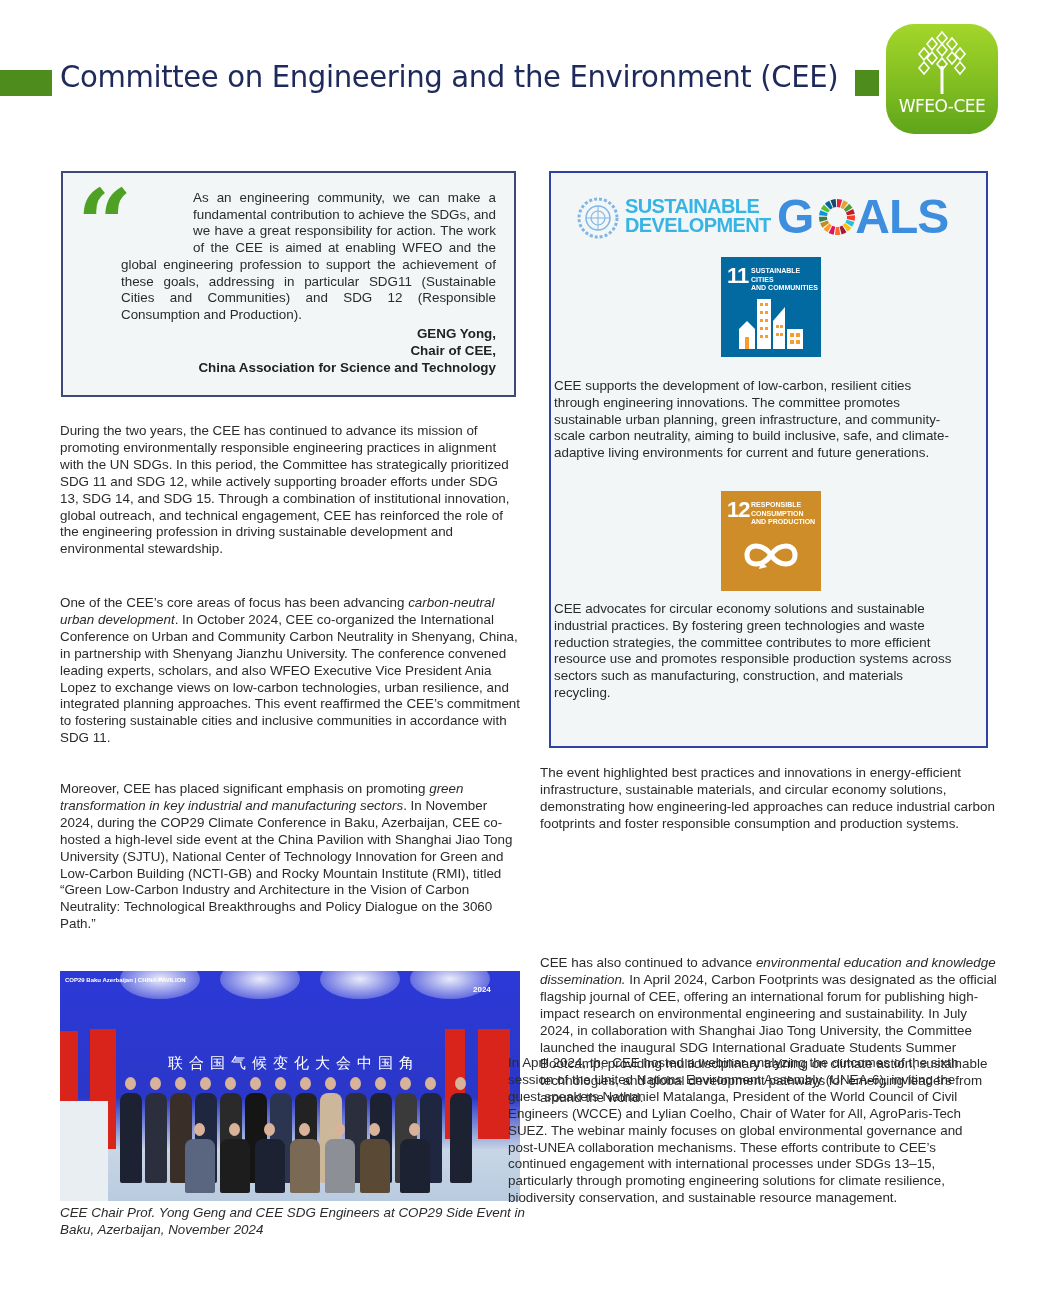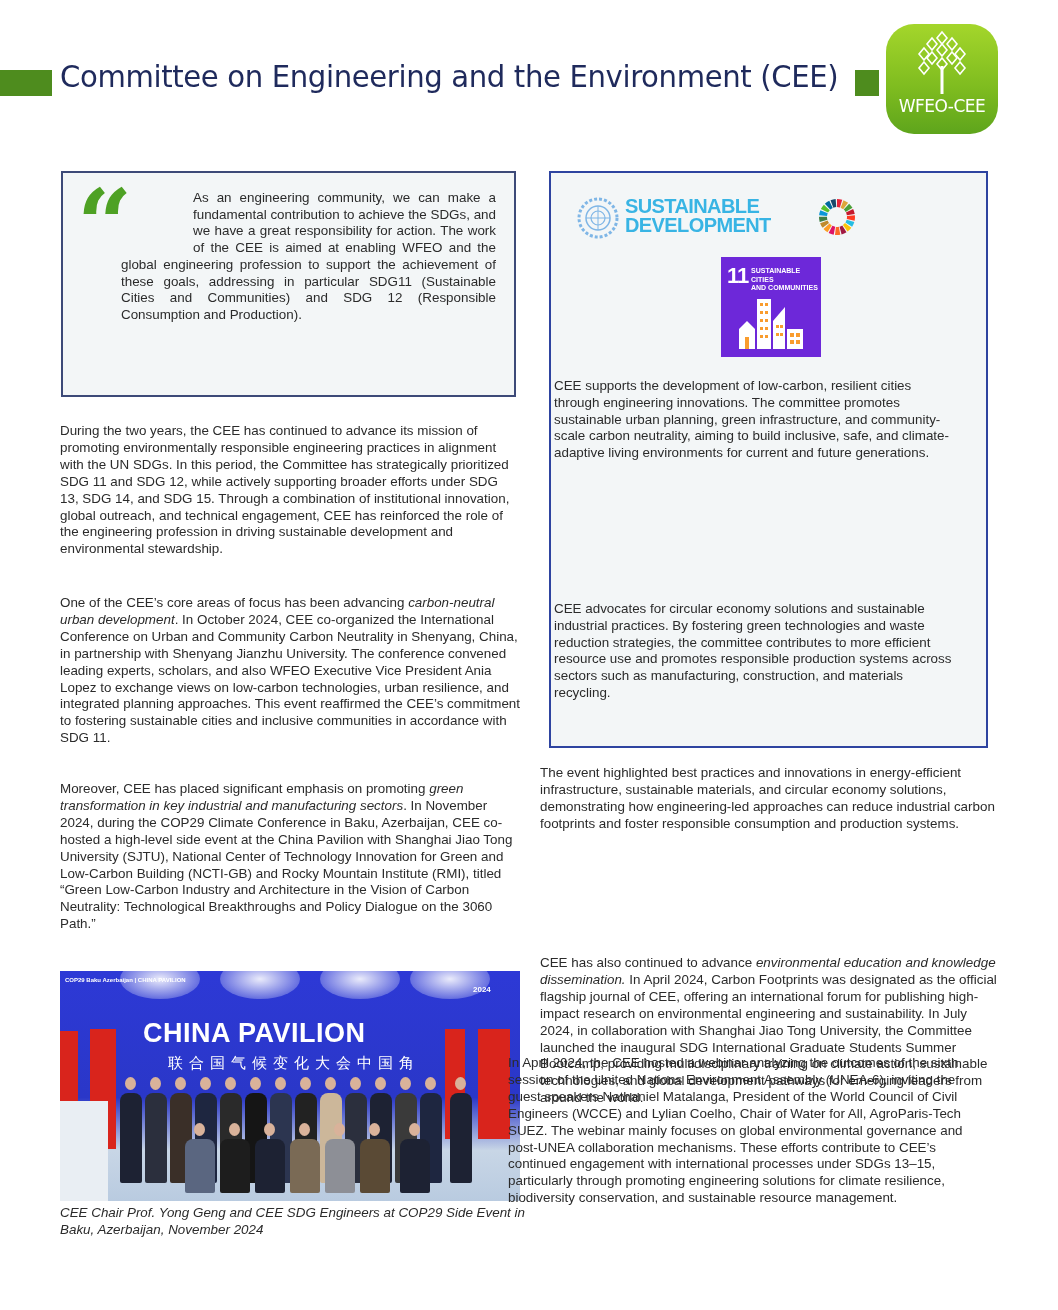--- a/index.html
+++ b/index.html
@@ -49,21 +49,21 @@
   .sdg-logo-row { position: absolute; left: 26px; top: 24px; height: 44px; width: 380px; }
   .un-emblem { position: absolute; left: 0; top: 0; }
   .sdg-word-1 { position: absolute; left: 48px; top: 0px; color: #38b4e4; font-weight: bold; font-size: 20px; line-height: 19px; letter-spacing: -0.6px; }
   .sdg-goals { position: absolute; left: 200px; top: -4px; color: #3d8ede; font-weight: bold; font-size: 48px; line-height: 48px; letter-spacing: -1px; }
   .sdg-goals .o-gap { display: inline-block; width: 42px; }
   .sdg-wheel { position: absolute; left: 240px; top: 0px; }
   .sdg-tile { position: absolute; width: 100px; height: 100px; }
   .sdg-tile .num { position: absolute; left: 6px; top: 8px; color: #fff; font-weight: bold; font-size: 22px; letter-spacing: -1px; line-height: 22px; }
   .sdg-tile .lbl { position: absolute; left: 30px; top: 10px; color: #fff; font-weight: bold; font-size: 7px; line-height: 8.5px; text-transform: uppercase; }
   .sdg-tile svg { position: absolute; }
-  .tile-11 { left: 170px; top: 84px; background: #6d28d9; }
+  .tile-11 { left: 170px; top: 84px; background: #0369a1; }
   .tile-12 { left: 170px; top: 318px; background: #cf8d2a; }
   .sdg-para { position: absolute; left: 3px; width: 400px; font-size: 13.4px; line-height: 16.8px; color: #2b2b2b; }
   .sdg-p1 { top: 205px; }
   .sdg-p2 { top: 428px; }
   
   .body-para { font-size: 13.4px; line-height: 16.9px; color: #2b2b2b; }
   .p-left-1 { left: 60px; top: 423px; width: 460px; }
   .p-left-2 { left: 60px; top: 595px; width: 460px; }
   .p-left-3 { left: 60px; top: 781px; width: 460px; }
   .p-right-1 { left: 540px; top: 765px; width: 462px; }
@@ -112,20 +112,25 @@
     <rect x="24.5" y="36" width="3" height="28" fill="#ffffff"></rect>
   </svg>
   <div class="logo-text">WFEO-CEE</div>
 </div>
 
 <div class="abs quote-box">
   <div class="quote-mark">“</div>
   <div class="quote-text">
     <span class="indent"></span><span>As an engineering community, we can make a fundamental contribution to achieve the SDGs, and we have a great responsibility for action. The work of the CEE is aimed at enabling WFEO and the global engineering profession to support the achievement of these goals, addressing in particular SDG11 (Sustainable Cities and Communities) and SDG 12 (Responsible Consumption and Production).</span>
   </div>
+  <div class="quote-attr">
+    <div>GENG Yong,</div>
+    <div>Chair of CEE,</div>
+    <div>China Association for Science and Technology</div>
+  </div>
 </div>
 
 <div class="abs sdg-box">
   <div class="sdg-logo-row">
     <svg class="un-emblem" width="42" height="42" viewBox="0 0 42 42">
       <circle cx="21" cy="21" r="19" fill="none" stroke="#7fb6e6" stroke-width="3" stroke-dasharray="3 2"></circle>
       <circle cx="21" cy="21" r="12" fill="none" stroke="#7fb6e6" stroke-width="1.5"></circle>
       <circle cx="21" cy="21" r="7" fill="none" stroke="#7fb6e6" stroke-width="1.2"></circle>
       <line x1="21" y1="9" x2="21" y2="33" stroke="#7fb6e6" stroke-width="1"></line>
       <line x1="9" y1="21" x2="33" y2="21" stroke="#7fb6e6" stroke-width="1"></line>
@@ -146,20 +151,21 @@
         <path d="M21.837495178165703 29.829730996839018 L23.307491320698265 37.69351579431023 A18 18 0 0 1 18.008251725952984 37.88946446411492 L18.893473181084993 29.938591368952736 A10 10 0 0 0 21.837495178165703 29.829730996839018Z" fill="#fd6925"></path>
         <path d="M18.162504821834297 29.829730996839018 L16.69250867930174 37.69351579431023 A18 18 0 0 1 11.680330096274357 35.961926346561114 L15.377961164596865 28.86773685920062 A10 10 0 0 0 18.162504821834297 29.829730996839018Z" fill="#dd1367"></path>
         <path d="M14.735678371226442 28.50217135729614 L10.524221068207593 35.303908443133054 A18 18 0 0 1 6.47602598797628 31.878641627817004 L12.486681104431266 26.599245348787225 A10 10 0 0 0 14.735678371226442 28.50217135729614Z" fill="#fd9d24"></path>
         <path d="M12.019827727197605 26.026346363792562 L5.635689908955689 30.847423454826615 A18 18 0 0 1 3.098209508928978 26.19108053541069 L10.610116393849431 23.439489186339273 A10 10 0 0 0 12.019827727197605 26.026346363792562Z" fill="#bf8b2e"></path>
         <path d="M10.38174356827181 22.736629900720832 L2.6871384228892587 24.925933821297495 A18 18 0 0 1 2.0030734917550497 19.667379710735666 L10.001707495419472 19.8152109504087 A10 10 0 0 0 10.38174356827181 22.736629900720832Z" fill="#3f7e44"></path>
         <path d="M10.042658237049654 19.077316405366982 L2.0767848266893765 18.33916952966057 A18 18 0 0 1 3.338522123931984 13.18860109923842 L10.743623402184436 16.2158894995769 A10 10 0 0 0 10.042658237049654 19.077316405366982Z" fill="#0a97d9"></path>
         <path d="M11.048367086449375 15.542616442234623 L3.887060755608875 11.97670959602232 A18 18 0 0 1 6.92419566770797 7.6297396525532655 L12.735664259837762 13.12763314030737 A10 10 0 0 0 11.048367086449375 15.542616442234623Z" fill="#56c02b"></path>
         <path d="M13.263043563534422 12.609910827793414 L7.87347841436196 6.697839490028144 A18 18 0 0 1 12.275829042093042 3.74155041176968 L15.708793912273912 10.96752800653871 A10 10 0 0 0 13.263043563534422 12.609910827793414Z" fill="#00689d"></path>
         <path d="M16.387583338128472 10.675277705956441 L13.497650008631247 3.215499870721594 A18 18 0 0 1 18.67065450545227 2.0491548790558163 L19.26147472525126 10.02730826614212 A10 10 0 0 0 16.387583338128472 10.675277705956441Z" fill="#19486a"></path>
       </svg>
+    <div class="sdg-goals">G<span class="o-gap"></span>ALS</div>
   </div>
 
   <div class="sdg-tile tile-11">
     <div class="num">11</div>
     <div class="lbl">
       <div>SUSTAINABLE CITIES</div>
       <div>AND COMMUNITIES</div>
     </div>
     <svg style="left:16px;top:36px" width="68" height="56" viewBox="0 0 68 56">
       <g fill="#ffffff">
@@ -186,35 +192,46 @@
         <rect x="53" y="40" width="4" height="4"></rect>
           <rect x="59" y="40" width="4" height="4"></rect>
         <rect x="53" y="47" width="4" height="4"></rect>
           <rect x="59" y="47" width="4" height="4"></rect>
         <rect x="8" y="44" width="4" height="12"></rect>
       </g>
     </svg>
   </div>
   <div class="sdg-para sdg-p1">CEE supports the development of low-carbon, resilient cities through engineering innovations. The committee promotes sustainable urban planning, green infrastructure, and community-scale carbon neutrality, aiming to build inclusive, safe, and climate-adaptive living environments for current and future generations.</div>
 
+  <div class="sdg-tile tile-12">
+    <div class="num">12</div>
+    <div class="lbl">
+      <div>RESPONSIBLE</div>
+      <div>CONSUMPTION</div>
+      <div>AND PRODUCTION</div>
+    </div>
+    <svg style="left:20px;top:46px" width="60" height="36" viewBox="0 0 60 36">
+      <path d="M30 18 C22 6, 6 6, 6 18 C6 30, 22 30, 30 18 C38 6, 54 6, 54 18 C54 30, 38 30, 30 18" fill="none" stroke="#ffffff" stroke-width="5"></path>
+      <path d="M20 24 l6 6 -8 2z" fill="#ffffff"></path>
+    </svg>
+  </div>
   <div class="sdg-para sdg-p2">CEE advocates for circular economy solutions and sustainable industrial practices. By fostering green technologies and waste reduction strategies, the committee contributes to more efficient resource use and promotes responsible production systems across sectors such as manufacturing, construction, and materials recycling.</div>
 </div>
 
 <div class="abs body-para p-left-1">During the two years, the CEE has continued to advance its mission of promoting environmentally responsible engineering practices in alignment with the UN SDGs. In this period, the Committee has strategically prioritized SDG 11 and SDG 12, while actively supporting broader efforts under SDG 13, SDG 14, and SDG 15. Through a combination of institutional innovation, global outreach, and technical engagement, CEE has reinforced the role of the engineering profession in driving sustainable development and environmental stewardship.</div>
 <div class="abs body-para p-left-2"><span>One of the CEE’s core areas of focus has been advancing </span><em>carbon-neutral urban development</em><span>. In October 2024, CEE co-organized the International Conference on Urban and Community Carbon Neutrality in Shenyang, China, in partnership with Shenyang Jianzhu University. The conference convened leading experts, scholars, and also WFEO Executive Vice President Ania Lopez to exchange views on low-carbon technologies, urban resilience, and integrated planning approaches. This event reaffirmed the CEE’s commitment to fostering sustainable cities and inclusive communities in accordance with SDG 11.</span></div>
 <div class="abs body-para p-left-3"><span>Moreover, CEE has placed significant emphasis on promoting </span><em>green transformation in key industrial and manufacturing sectors</em><span>. In November 2024, during the COP29 Climate Conference in Baku, Azerbaijan, CEE co-hosted a high-level side event at the China Pavilion with Shanghai Jiao Tong University (SJTU), National Center of Technology Innovation for Green and Low-Carbon Building (NCTI-GB) and Rocky Mountain Institute (RMI), titled “Green Low-Carbon Industry and Architecture in the Vision of Carbon Neutrality: Technological Breakthroughs and Policy Dialogue on the 3060 Path.”</span></div>
 
 <div class="abs photo">
   <div class="light" style="left:60px"></div>
   <div class="light" style="left:160px"></div>
   <div class="light" style="left:260px"></div>
   <div class="light" style="left:350px"></div>
   <div class="top-left-logo">COP29 Baku Azerbaijan | CHINA PAVILION</div>
   <div class="year">2024</div>
-  <div class="banner-text">CHINA PAVILION</div>
   <div class="banner-sub">联合国气候变化大会中国角</div>
   <div class="flag" style="left:0;top:60px;width:18px;height:80px;"></div>
   <div class="flag" style="left:30px;top:58px;width:26px;height:120px;"></div>
   <div class="flag" style="left:385px;top:58px;width:20px;height:110px;"></div>
   <div class="flag" style="left:418px;top:58px;width:32px;height:110px;"></div>
   <div class="podium"></div>
   <div id="people">
       <div class="person" style="left: 60px; top: 122px; width: 22px; height: 90px; background: rgb(29, 34, 51);"></div>
       <div class="head" style="left: 65px; top: 106px;"></div>
       <div class="person" style="left: 85px; top: 122px; width: 22px; height: 90px; background: rgb(43, 47, 61);"></div>

